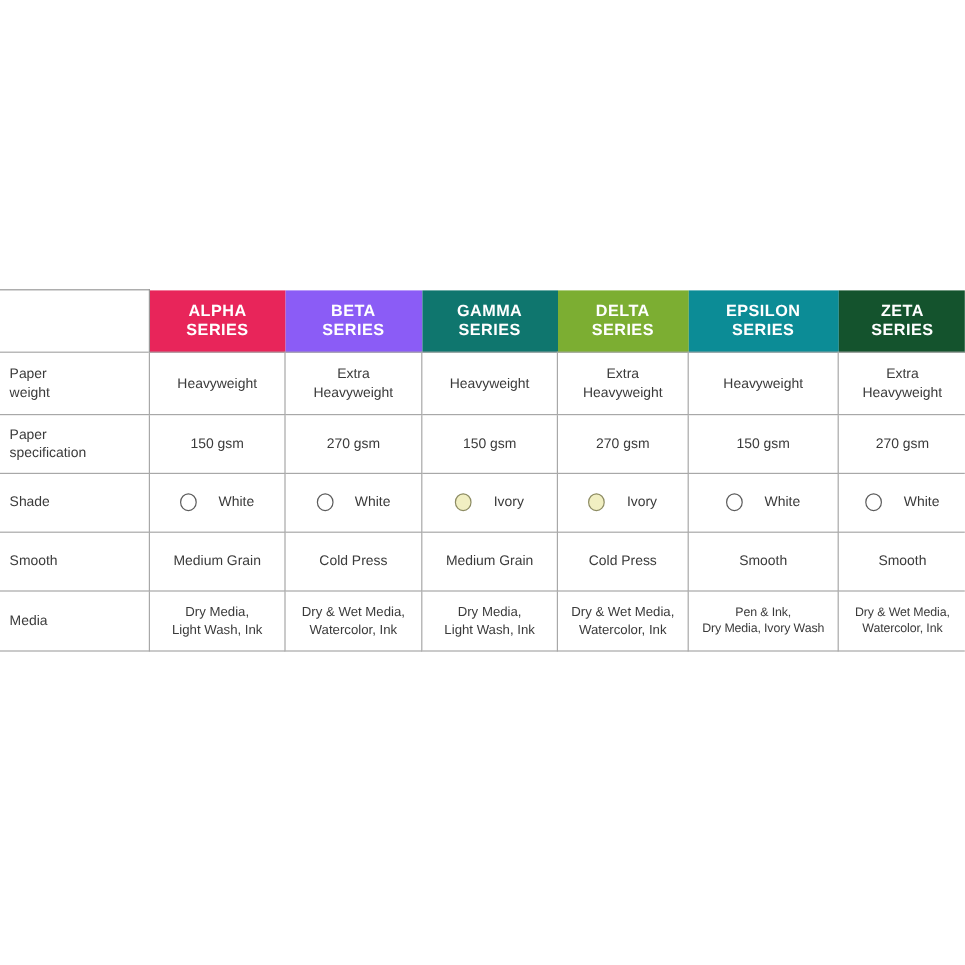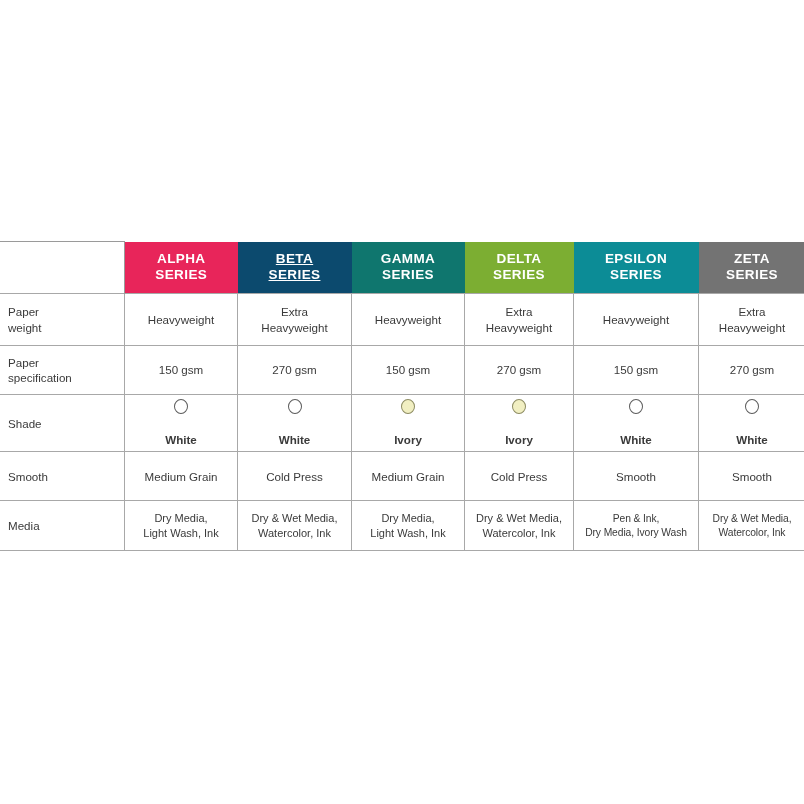--- a/index.html
+++ b/index.html
@@ -89,25 +89,24 @@
   tbody tr.r-media  td { height: 41px; }
 
   tbody td.media-cell { font-size: 11px; }
   tbody td.media-cell.tight { font-size: 10.3px; letter-spacing: -0.1px; }
 
   .cell-line { display: block; white-space: nowrap; }
 
   
   .shade-cell-inner {
     display: flex;
-    flex-direction: column;
+    flex-direction: row;
     align-items: center;
     justify-content: center;
     gap: 18px;
-    font-weight: bold;
   }
   .shade-dot {
     width: 14px;
     height: 15px;
     border-radius: 50%;
     border: 1px solid #5c5c5c;
     box-sizing: border-box;
     background: #ffffff;
   }
   .shade-dot.ivory { background: #f1efc2; border-color: #8d8c63; }
@@ -132,21 +131,21 @@
       <tr>
         <th class="corner"></th>
 
         <th style="background-color: rgb(232, 37, 90);">
           <span class="hdr-inner">
             <span class="hdr-line">ALPHA</span>
             <span class="hdr-line">SERIES</span>
           </span>
         </th>
 
-        <th style="background-color: #0c4a6e; text-decoration: underline;">
+        <th style="background-color: #8b5cf6;">
           <span class="hdr-inner">
             <span class="hdr-line">BETA</span>
             <span class="hdr-line">SERIES</span>
           </span>
         </th>
 
         <th style="background-color: #0f766e; margin-top: 16px;">
           <span class="hdr-inner">
             <span class="hdr-line">GAMMA</span>
             <span class="hdr-line">SERIES</span>
@@ -160,21 +159,21 @@
           </span>
         </th>
 
         <th style="background-color: rgb(12, 140, 150); margin-top: 14px;">
           <span class="hdr-inner">
             <span class="hdr-line">EPSILON</span>
             <span class="hdr-line">SERIES</span>
           </span>
         </th>
 
-        <th style="background-color: #737373;">
+        <th style="background-color: #14532d;">
           <span class="hdr-inner">
             <span class="hdr-line">ZETA</span>
             <span class="hdr-line">SERIES</span>
           </span>
         </th>
       </tr>
     </thead>
 
     <tbody>
 

